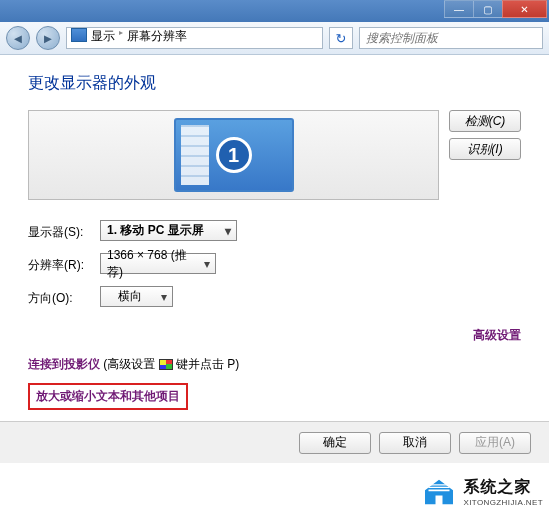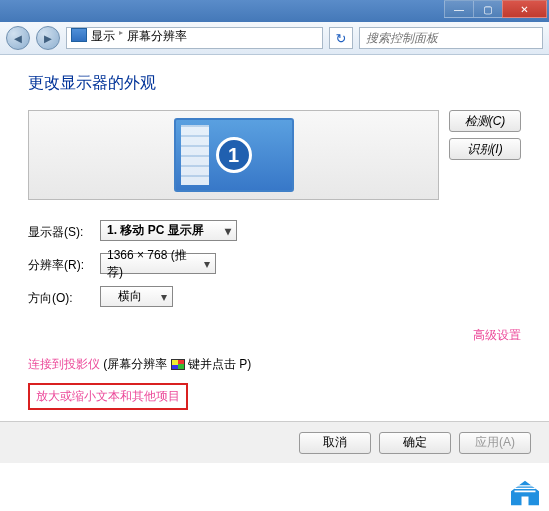--- a/index.html
+++ b/index.html
@@ -31,21 +31,21 @@
 
 .form-row { display: flex; align-items: flex-end; margin-bottom: 12px; }
 .form-label { width: 72px; }
 .select { height: 21px; border: 1px solid #888; background: linear-gradient(#fff, #eee); padding: 0 20px 0 6px; font-size: 12px; position: relative; display: flex; align-items: center; }
 .select::after { content: "▾"; position: absolute; right: 5px; color: #444; }
 .sel-display { width: 137px; font-weight: bold; }
 .sel-res { width: 116px; }
 .sel-orient { width: 73px; padding-left: 17px; }
 
 .adv-row { text-align: right; margin: 20px 0 12px; }
-.link { color: #ec4899; cursor: pointer; }
+.link { color: #701a75; cursor: pointer; font-weight: bold; }
 
 .projector-row { margin-bottom: 10px; }
 .winkey { display: inline-block; width: 14px; height: 11px; background: #333; position: relative; vertical-align: middle; }
 .winkey::before { content: ""; position: absolute; inset: 1px; background: conic-gradient(#e33 0 25%, #3b3 25% 50%, #33e 50% 75%, #ee3 75% 100%); }
 
 .highlight-box { display: inline-block; border: 2px solid #d92020; padding: 3px 6px; margin-bottom: 16px; }
 
 .footer { position: absolute; left: 0; right: 0; bottom: 48px; height: 42px; border-top: 1px solid #ccc; background: #f0f0f0; display: flex; align-items: center; justify-content: flex-end; padding-right: 18px; gap: 8px; }
 .btn.disabled { color: #999; }
 
@@ -107,38 +107,42 @@
     <span class="form-label">方向(O):</span>
     <div class="select sel-orient">横向</div>
   </div>
 
   <div class="adv-row">
     <span class="link">高级设置</span>
   </div>
 
   <div class="projector-row">
     <span class="link">连接到投影仪</span>
-    <span> (屏幕分辨率 </span>
+    <span> (高级设置 </span>
     <span class="winkey"></span>
     <span> 键并点击 P)</span>
   </div>
 
   <div class="highlight-box">
     <span class="link">放大或缩小文本和其他项目</span>
   </div>
 
   <div>
     <span class="link">我应该选择什么显示器设置？</span>
   </div>
 </div>
 
 <div class="footer">
+  <div class="btn">确定</div>
   <div class="btn">取消</div>
-  <div class="btn">确定</div>
   <div class="btn disabled">应用(A)</div>
 </div>
 
 <div class="watermark">
   <svg class="wm-logo" viewBox="0 0 40 32">
     <path class="wm-house" d="M20 2 L36 14 L36 30 L24 30 L24 20 L16 20 L16 30 L4 30 L4 14 Z"></path>
     <path fill="#fff" d="M8 13 L32 13 L32 15 L8 15 Z M8 10 L32 10 L32 11.5 L8 11.5 Z M8 7 L32 7 L32 8.5 L8 8.5 Z"></path>
   </svg>
+  <div class="wm-text">
+    <div class="wm-cn">系统之家</div>
+    <div class="wm-en">XITONGZHIJIA.NET</div>
+  </div>
 </div>
 
 </body></html>

